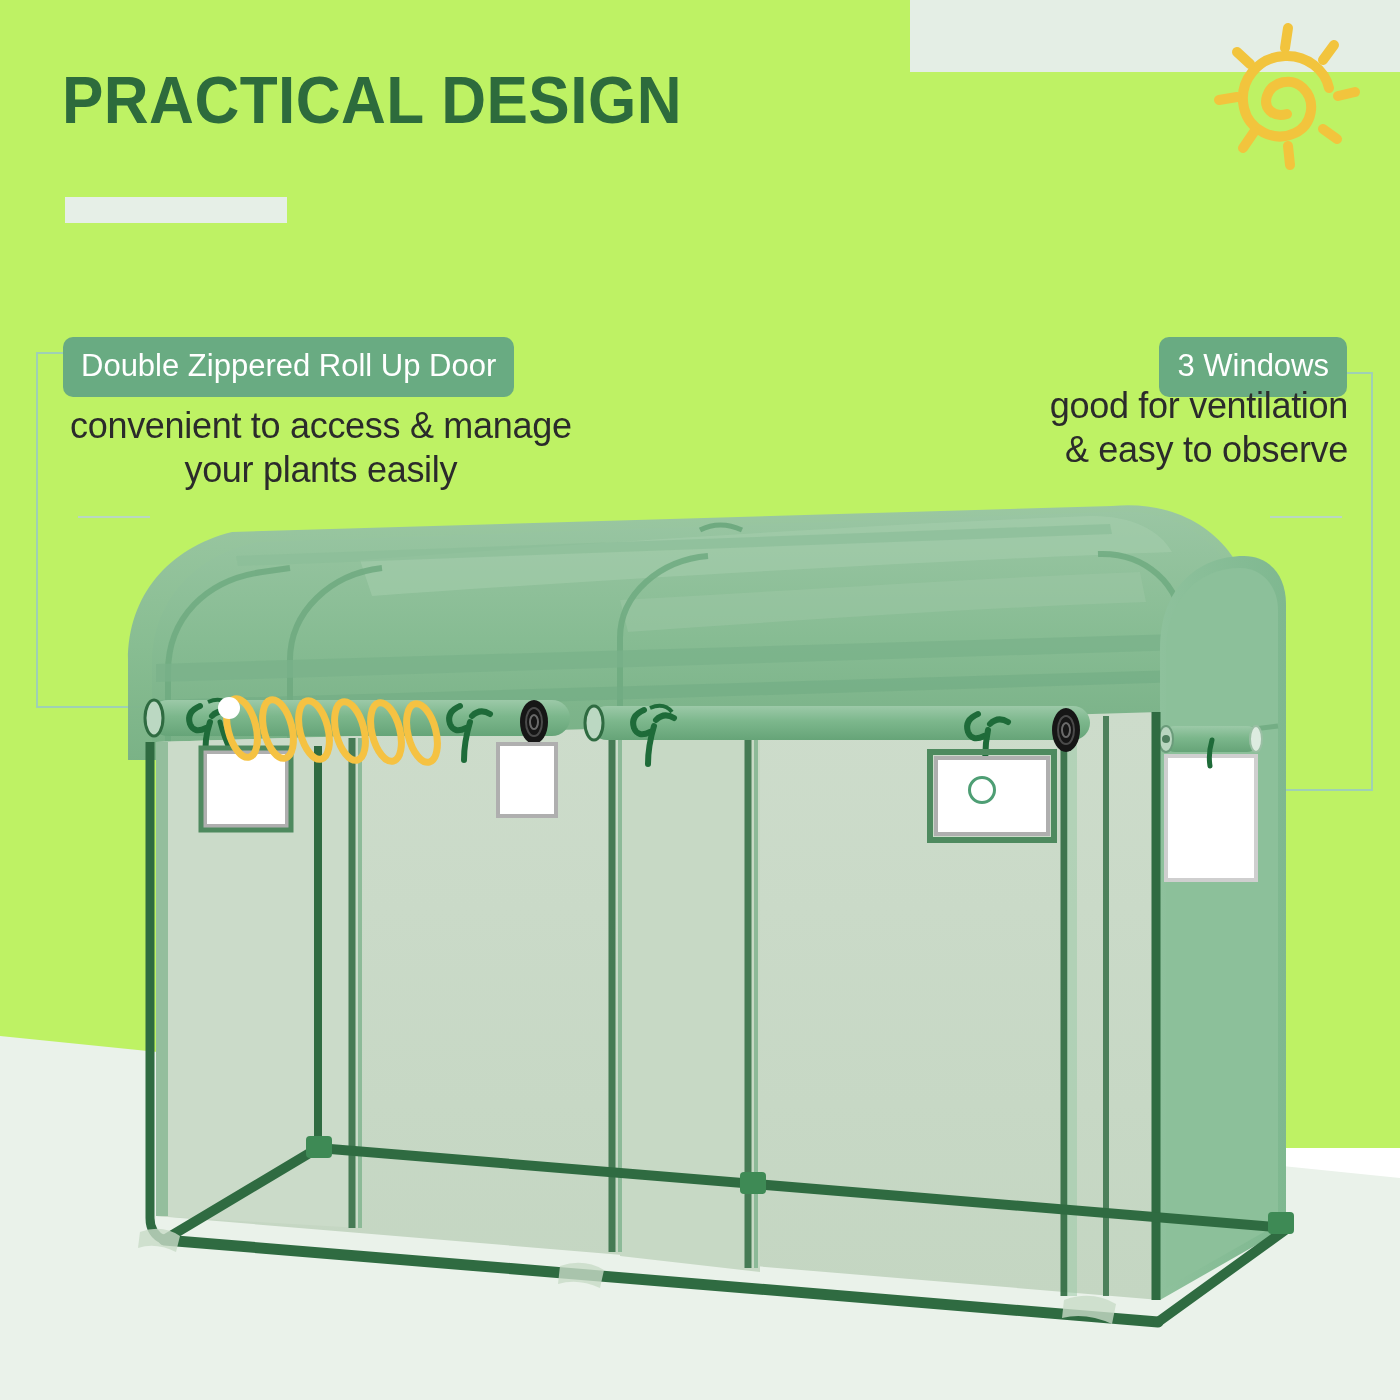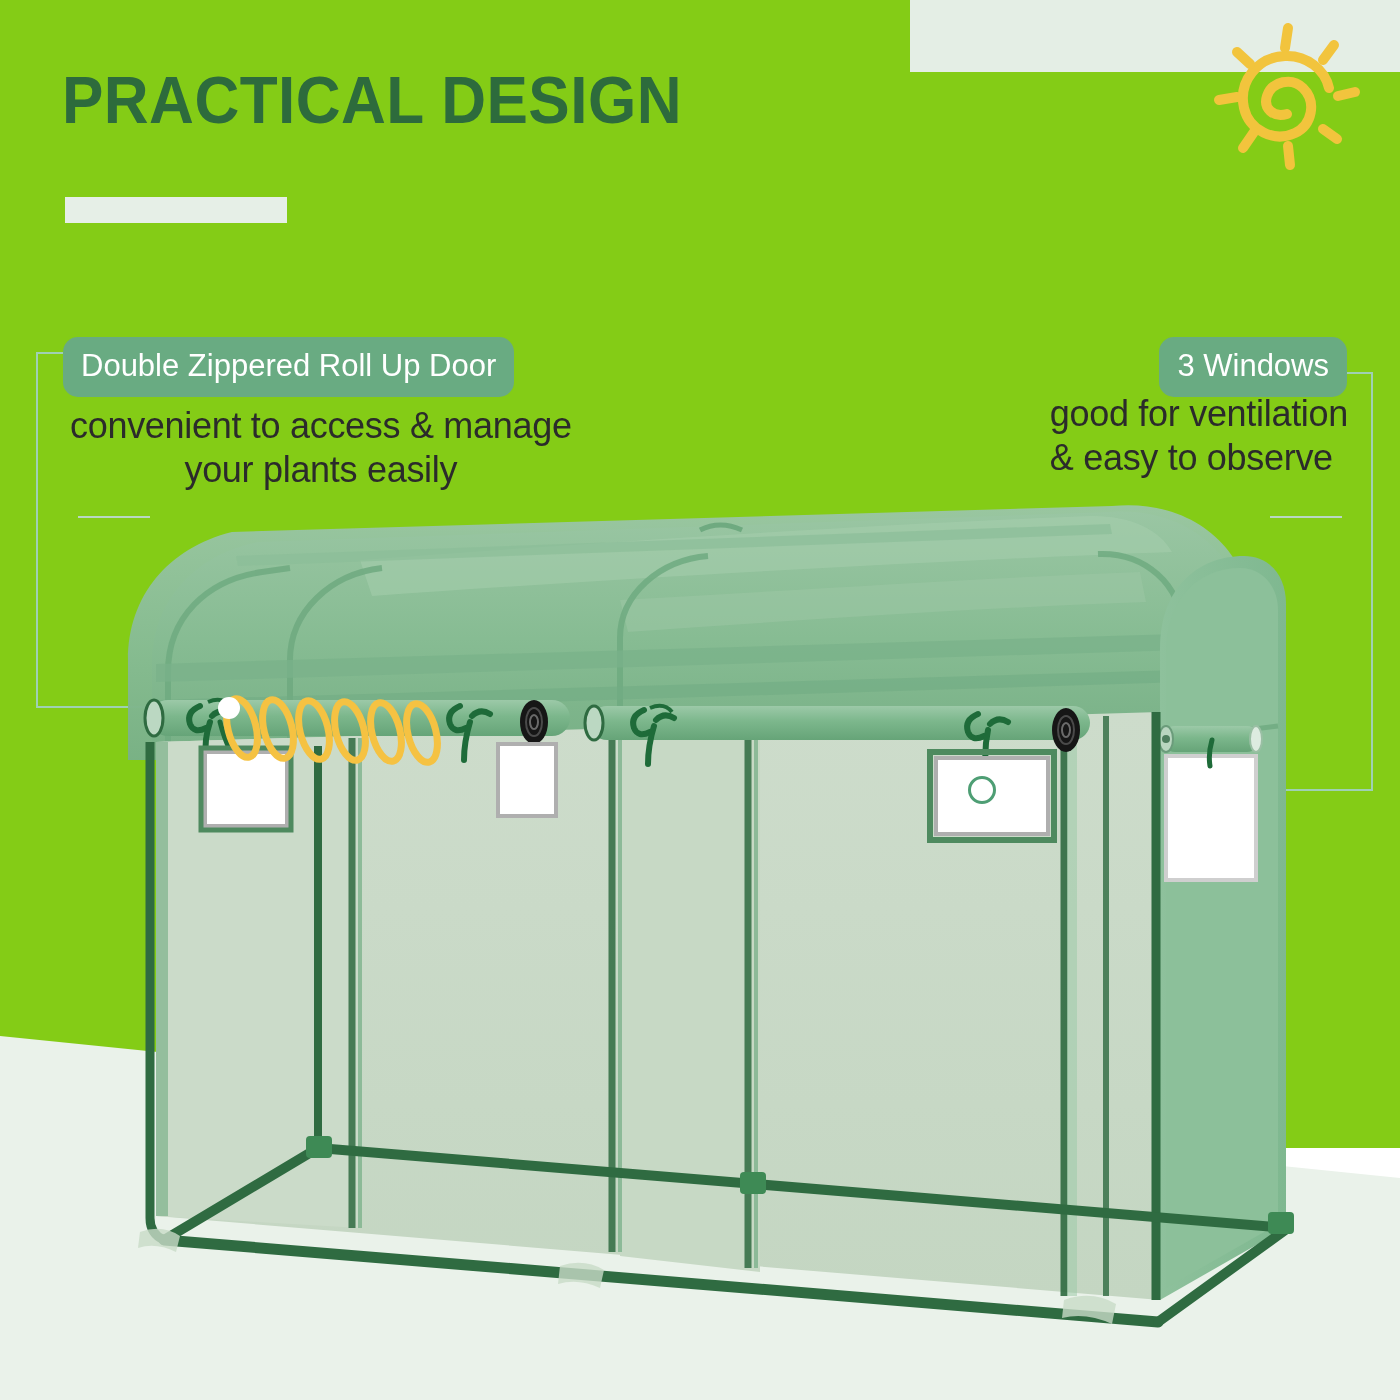--- a/index.html
+++ b/index.html
@@ -2,21 +2,21 @@
 <html><head>
 <meta charset="utf-8">
 <style>
   * { box-sizing: border-box; margin: 0; padding: 0; }
   html, body {
     width: 1400px; height: 1400px;
     background: #ffffff;
     font-family: "Liberation Sans", sans-serif;
     overflow: hidden;
   }
-  #stage { position: relative; width: 1400px; height: 1148px; background: #84cc16; text-decoration: underline; }
+  #stage { position: relative; width: 1400px; height: 1148px; background: #bef264; text-decoration: underline; }
 
   
   .band-top-right {
     position: absolute; left: 910px; top: 0; width: 490px; height: 72px;
     background: #E4EEE5;
   }
   .accent-bar {
     position: absolute; left: 65px; top: 197px; width: 222px; height: 26px;
     background: #E6EFE7;
   }
@@ -36,35 +36,35 @@
     font-family: "Liberation Sans", sans-serif;
     transform: scaleX(0.94); transform-origin: left top;
   }
 
   
   .sun { position: absolute; left: 1195px; top: 12px; width: 170px; height: 170px; }
 
   
   .chip {
     position: absolute; background: #69AB82; color: #ffffff;
-    border-radius: 15px; font-size: 31px; line-height: 1;
+    border-radius: 10px; font-size: 31px; line-height: 1;
     padding: 13px 18px 16px 18px; white-space: nowrap;
     font-family: "Liberation Sans", sans-serif;
   }
   .chip-left { left: 63px; top: 337px; }
   .chip-right { right: 53px; top: 337px; }
 
   .body-text {
     position: absolute; color: #2B2B2B;
     font-size: 36px; line-height: 1.22;
     font-family: "Liberation Sans", sans-serif;
     white-space: pre-line; letter-spacing: -0.3px;
   }
   .body-left  { left: 70px; top: 404px; text-align: center; }
-  .body-right { right: 52px; top: 392px; }
+  .body-right { right: 52px; top: 384px; text-align: right; }
 
   
   .divider {
     position: absolute; height: 2px; background: #B9D7C3;
   }
   .div-left  { left: 78px;  top: 516px; width: 72px; }
   .div-right { right: 58px; top: 516px; width: 72px; }
 
   
   .conn { position: absolute; background: #9FD0B4; }

